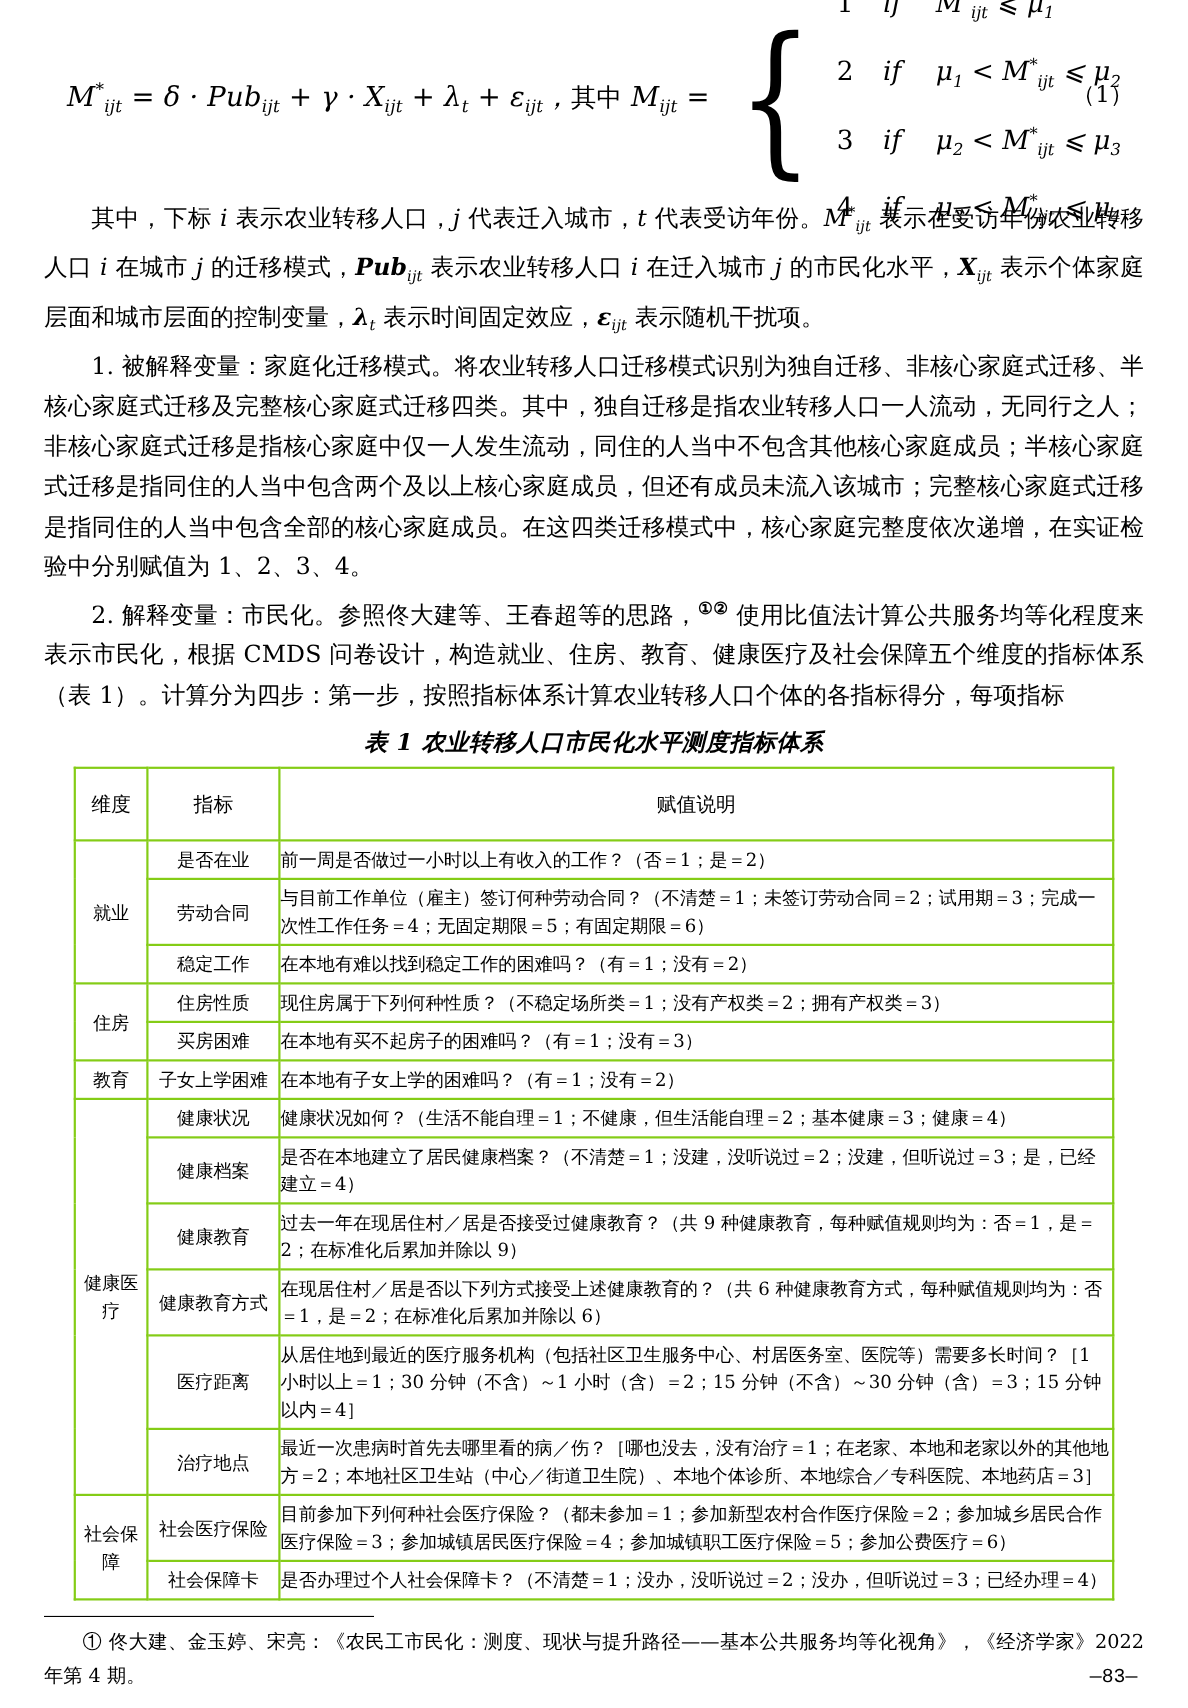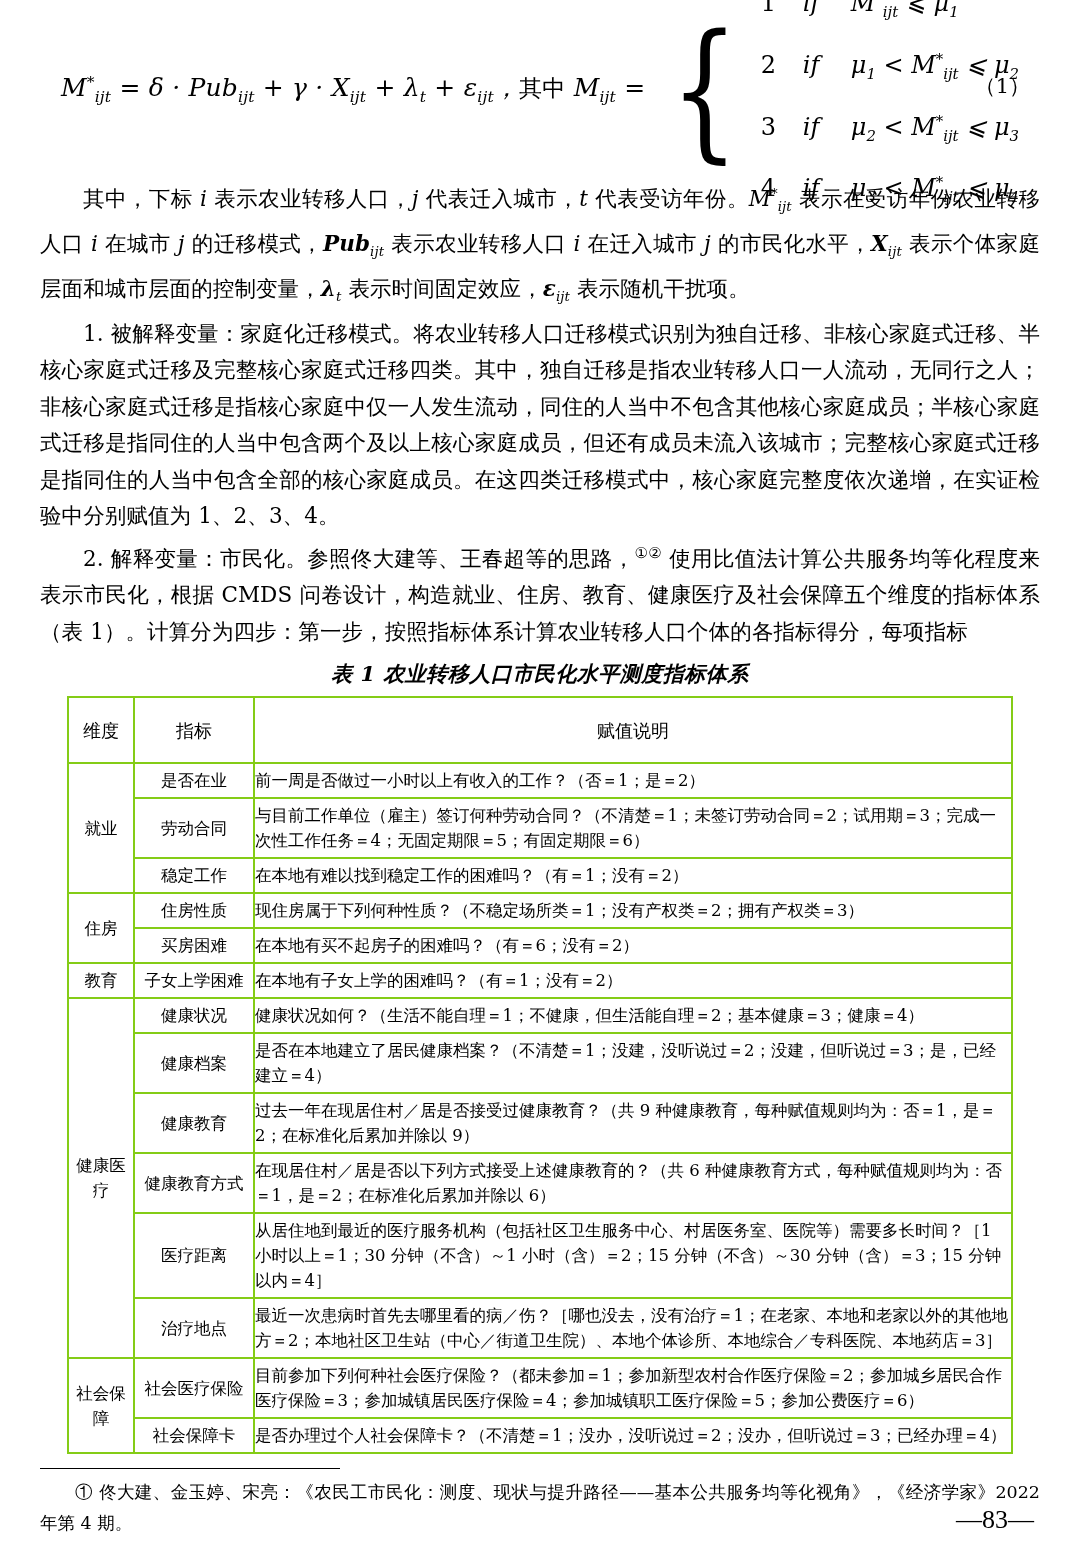--- a/index.html
+++ b/index.html
@@ -85,21 +85,21 @@
     font-size: 21.5px;
     line-height: 36.5px;
     text-align: justify;
     text-justify: inter-ideograph;
     margin: 0;
     letter-spacing: 0.1px;
   }
   .body-text p { margin: 0; }
   .indent { text-indent: 2em; }
   .it { font-style: italic; font-family: "DejaVu Serif", serif; }
-  .fnref { font-size: 0.7em; vertical-align: super; }
+  .fnref { font-size: 0.7em; vertical-align: super; font-weight: bold; }
 
   
   .table-caption {
     text-align: center;
     font-size: 21px;
     font-weight: bold;
     margin: 10px 0 8px 0;
     letter-spacing: 0.5px;
     font-style: italic;
   }
@@ -154,22 +154,22 @@
     text-align: justify;
     text-justify: inter-ideograph;
   }
   .footnotes p { margin: 0; text-indent: 2em; }
 
   
   .page-number {
     position: absolute;
     right: 46px;
     bottom: 18px;
-    font-size: 26px;
-    font-family: Liberation Serif, serif;
+    font-size: 18px;
+    font-family: Liberation Mono, monospace;
   }
 </style>
 </head>
 <body>
 
 <div class="page">
 
   <div class="equation-block">
     <div class="eq-inner">
       <span class="eq-lhs">
@@ -244,21 +244,21 @@
         <td class="desc thickright">在本地有难以找到稳定工作的困难吗？（有＝1；没有＝2）</td>
       </tr>
 
       <tr class="h-thick">
         <td class="dim" rowspan="2">住房</td>
         <td class="ind">住房性质</td>
         <td class="desc thickright">现住房属于下列何种性质？（不稳定场所类＝1；没有产权类＝2；拥有产权类＝3）</td>
       </tr>
       <tr>
         <td class="ind">买房困难</td>
-        <td class="desc thickright">在本地有买不起房子的困难吗？（有＝6；没有＝2）</td>
+        <td class="desc thickright">在本地有买不起房子的困难吗？（有＝1；没有＝3）</td>
       </tr>
 
       <tr class="h-thick">
         <td class="dim">教育</td>
         <td class="ind">子女上学困难</td>
         <td class="desc thickright">在本地有子女上学的困难吗？（有＝1；没有＝2）</td>
       </tr>
 
       <tr class="h-thick">
         <td class="dim" rowspan="6">健康医疗</td>

